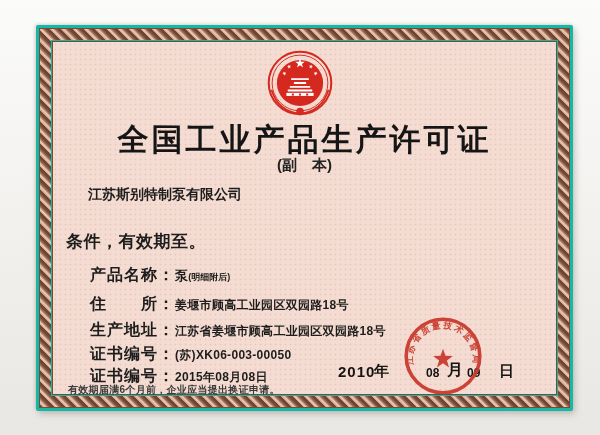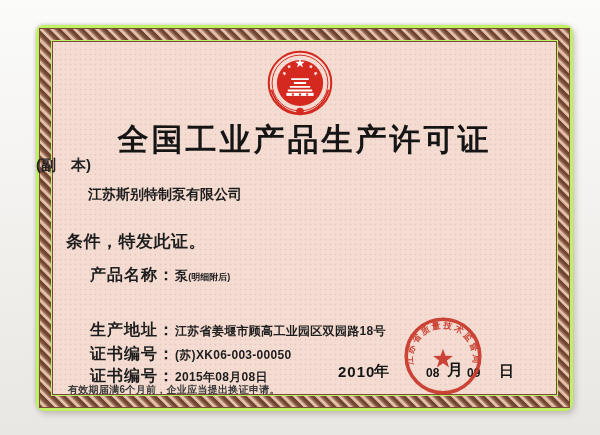--- a/index.html
+++ b/index.html
@@ -6,23 +6,23 @@
   body{
     width:600px;height:435px;overflow:hidden;
     background:linear-gradient(180deg,#fbfbfa 0%,#f1efec 60%,#e9e7e4 100%);
     font-family:"Liberation Sans","DejaVu Sans",sans-serif;
     position:relative;
   }
   .page{position:relative;width:600px;height:435px;}
   
   .cert{
     position:absolute;left:36px;top:25px;width:537px;height:386px;
-    background:#bef264;
+    background:#14b8a6;
     box-shadow:2px 3px 6px rgba(120,100,90,.35), -1px -1px 3px rgba(120,100,90,.2);
-    border-radius:8px;
+    border-radius:2px;
   }
   
   .frame-band{
     position:absolute;inset:4px;
     border:11px solid transparent;
     border-image:repeating-linear-gradient(45deg,
       #6e4433 0px,#6e4433 2px,
       #c99980 2px,#ecd0bc 4px,
       #9b6a52 6px,#6e4433 8px) 11;
   }
@@ -34,21 +34,21 @@
     background-size:5px 5px;
   }
   .content{position:absolute;inset:0;color:#1d1d1d;}
   
   .emblem{position:absolute;left:230px;top:22px;width:68px;height:72px;}
   .title{
     position:absolute;left:0;top:94px;width:100%;text-align:center;
     font-size:31px;font-weight:bold;letter-spacing:3px;color:#151515;
   }
   .subtitle{
-    position:absolute;left:0;top:131px;width:100%;text-align:left;
+    position:absolute;left:0;top:131px;width:100%;text-align:center;
     font-size:15px;font-weight:bold;color:#222;
   }
   .company{position:absolute;left:52px;top:161px;font-size:14px;font-weight:bold;}
   .stmt1{position:absolute;left:67px;top:179px;font-size:17px;font-weight:bold;letter-spacing:.5px;}
   .stmt2{position:absolute;left:30px;top:205px;font-size:17px;font-weight:bold;letter-spacing:.5px;}
   .row{position:absolute;left:54px;white-space:nowrap;}
   .row .lbl{font-size:16px;font-weight:bold;letter-spacing:1px;margin-top:22px;}
   .row .val{font-size:12px;font-weight:bold;letter-spacing:.3px;}
   .row .note{font-size:9px;font-weight:bold;text-align:center;}
   .r1{top:240px;} .r1 .val{font-size:13px;}
@@ -97,24 +97,27 @@
         <rect x="48.5" y="65.5" width="3" height="3" fill="#d5281e"></rect>
         <rect x="59" y="65.5" width="3" height="3" fill="#d5281e"></rect>
         <path d="M8,60 Q18,92 50,95 Q82,92 92,60" fill="none" stroke="#d5281e" stroke-width="2.5"></path>
         <circle cx="50" cy="92" r="5.5" fill="#d5281e"></circle>
       </svg>
 
       <div class="title">全国工业产品生产许可证</div>
       <div class="subtitle">(副　本)</div>
 
       <div class="company">江苏斯别特制泵有限公司</div>
-      <div class="stmt2">条件，特发此证。</div>
+      <div class="stmt2">条件，有效期至。</div>
 
       <div class="row r1">
         <span class="lbl">产品名称：</span><span class="val">泵</span><span class="note">(明细附后)</span>
+      </div>
+      <div class="row r2">
+        <span class="lbl">住　　所：</span><span class="val">姜堰市顾高工业园区双园路18号</span>
       </div>
       <div class="row r3">
         <span class="lbl">生产地址：</span><span class="val">江苏省姜堰市顾高工业园区双园路18号</span>
       </div>
       <div class="row r4">
         <span class="lbl">证书编号：</span><span class="val">(苏)XK06-003-00050</span>
       </div>
       <div class="row r5">
         <span class="lbl">证书编号：</span><span class="val">2015年08月08日</span>
       </div>

